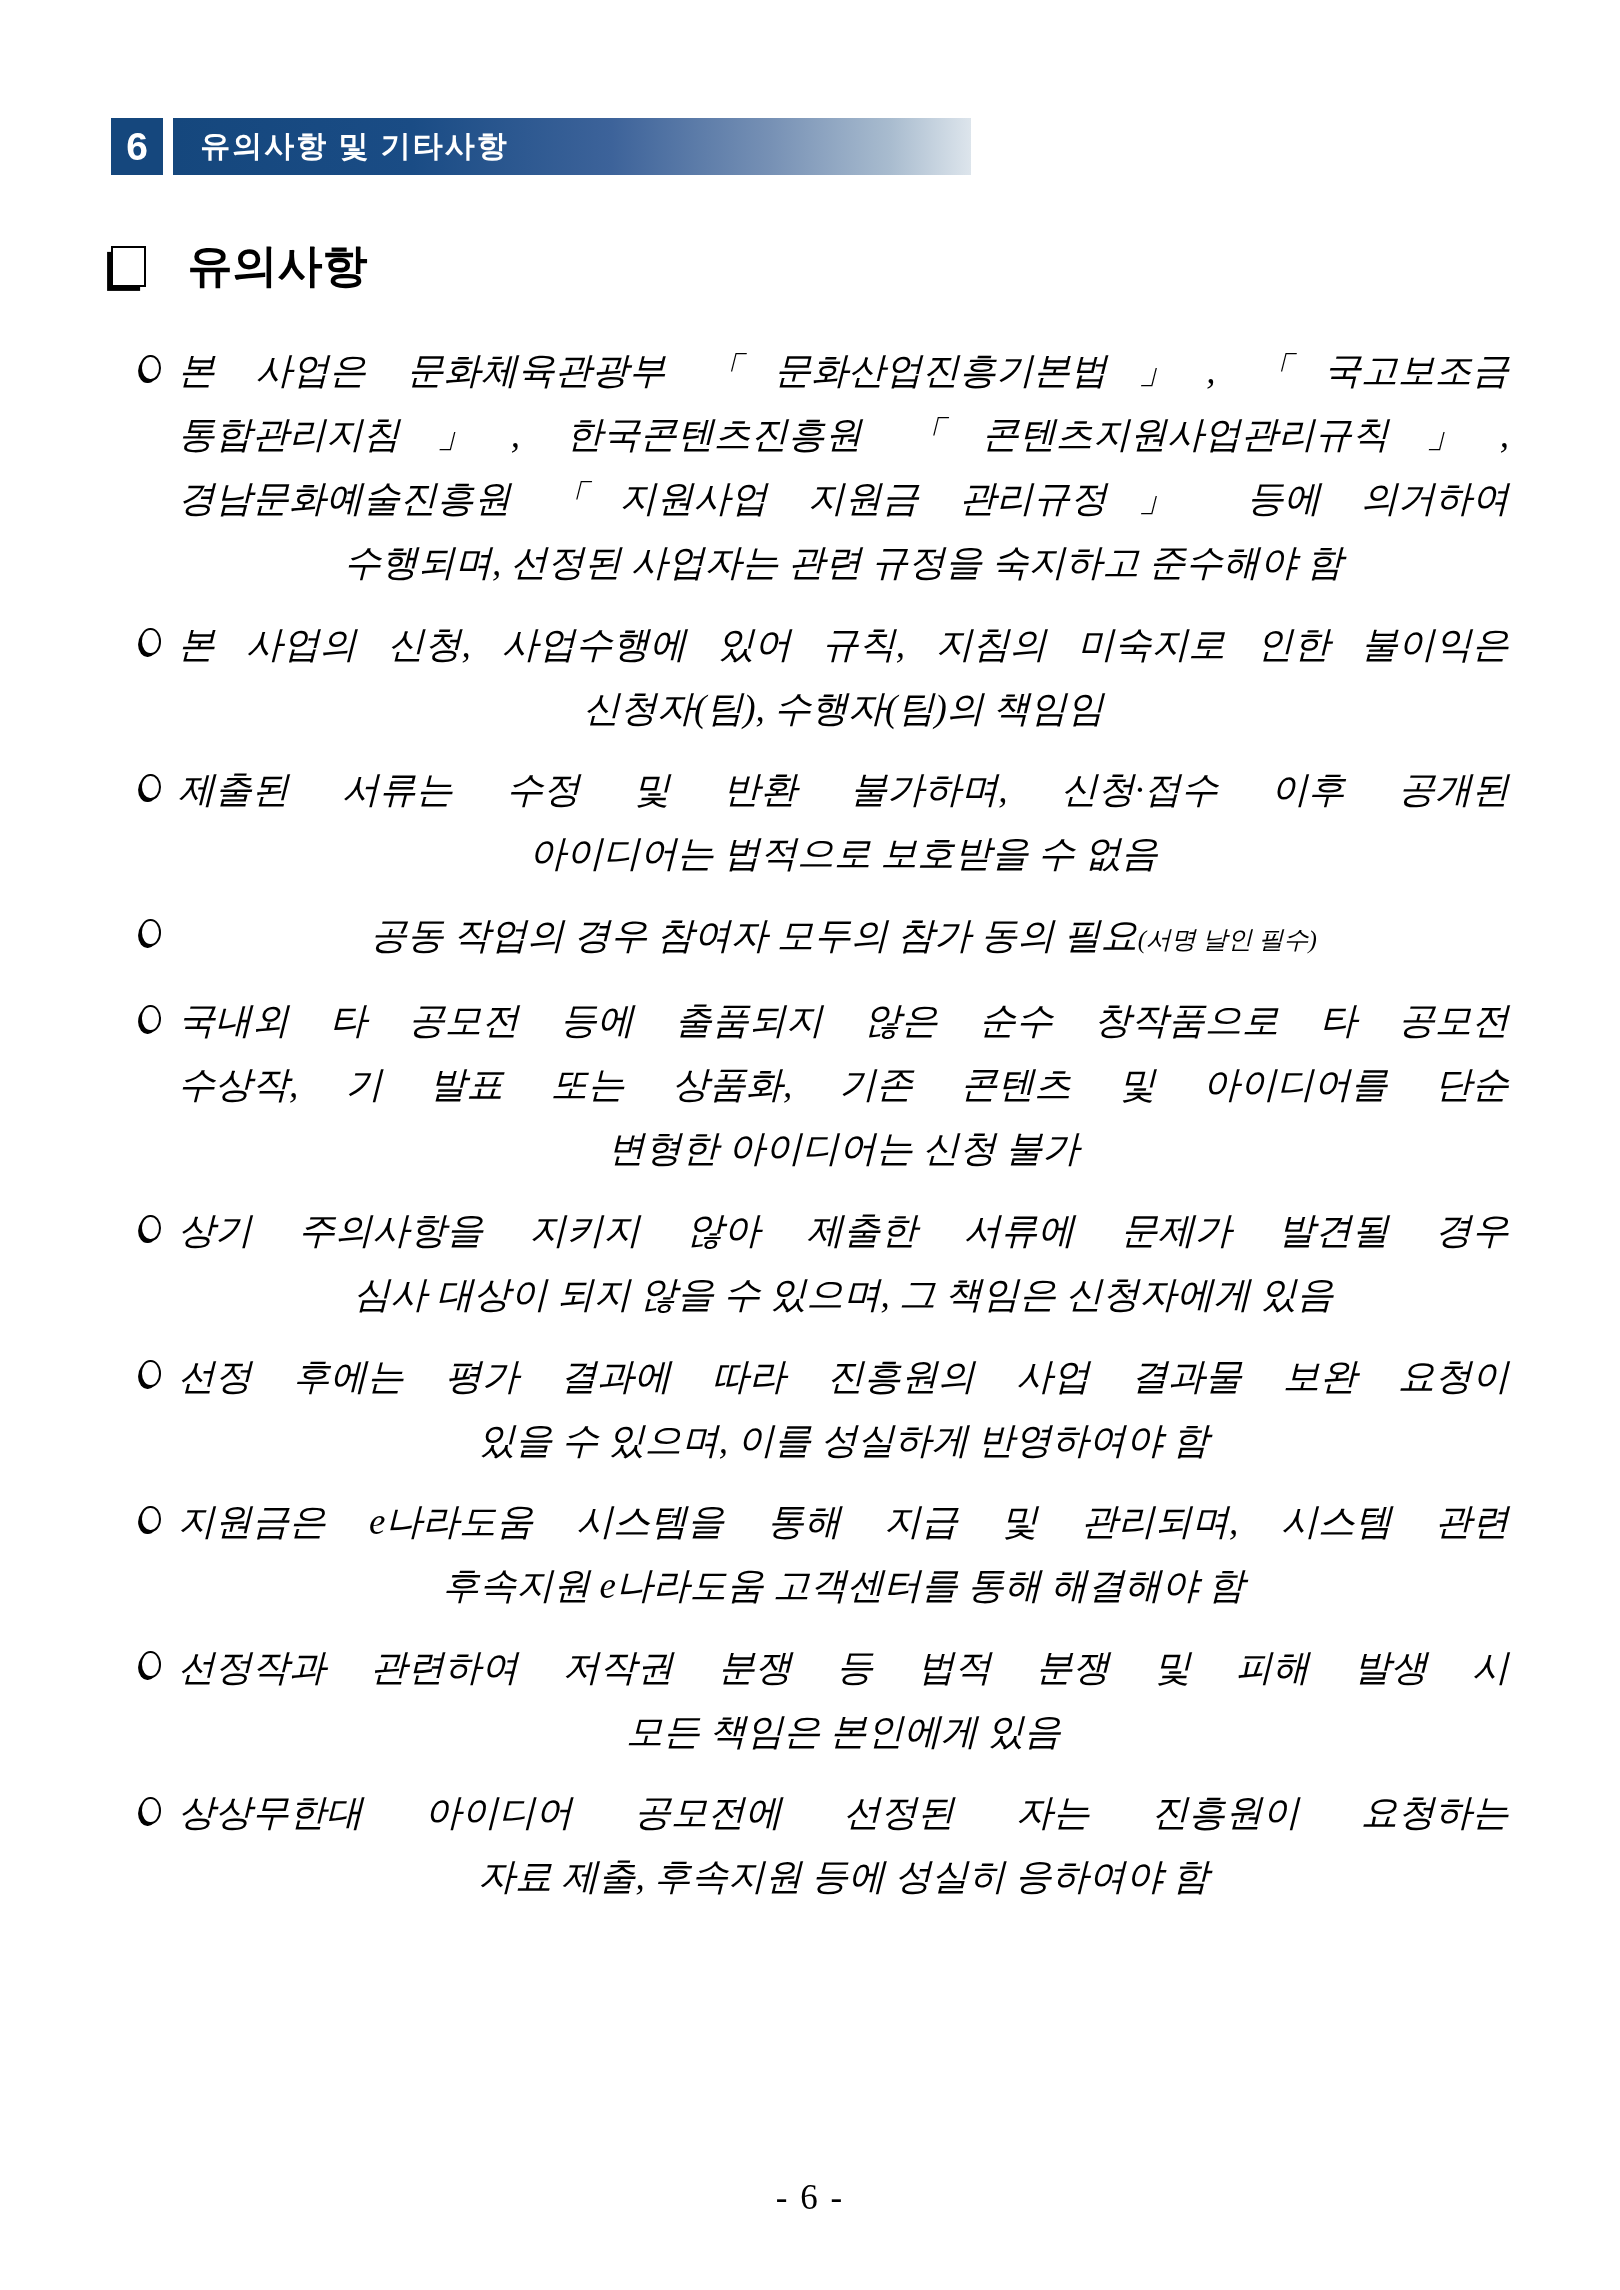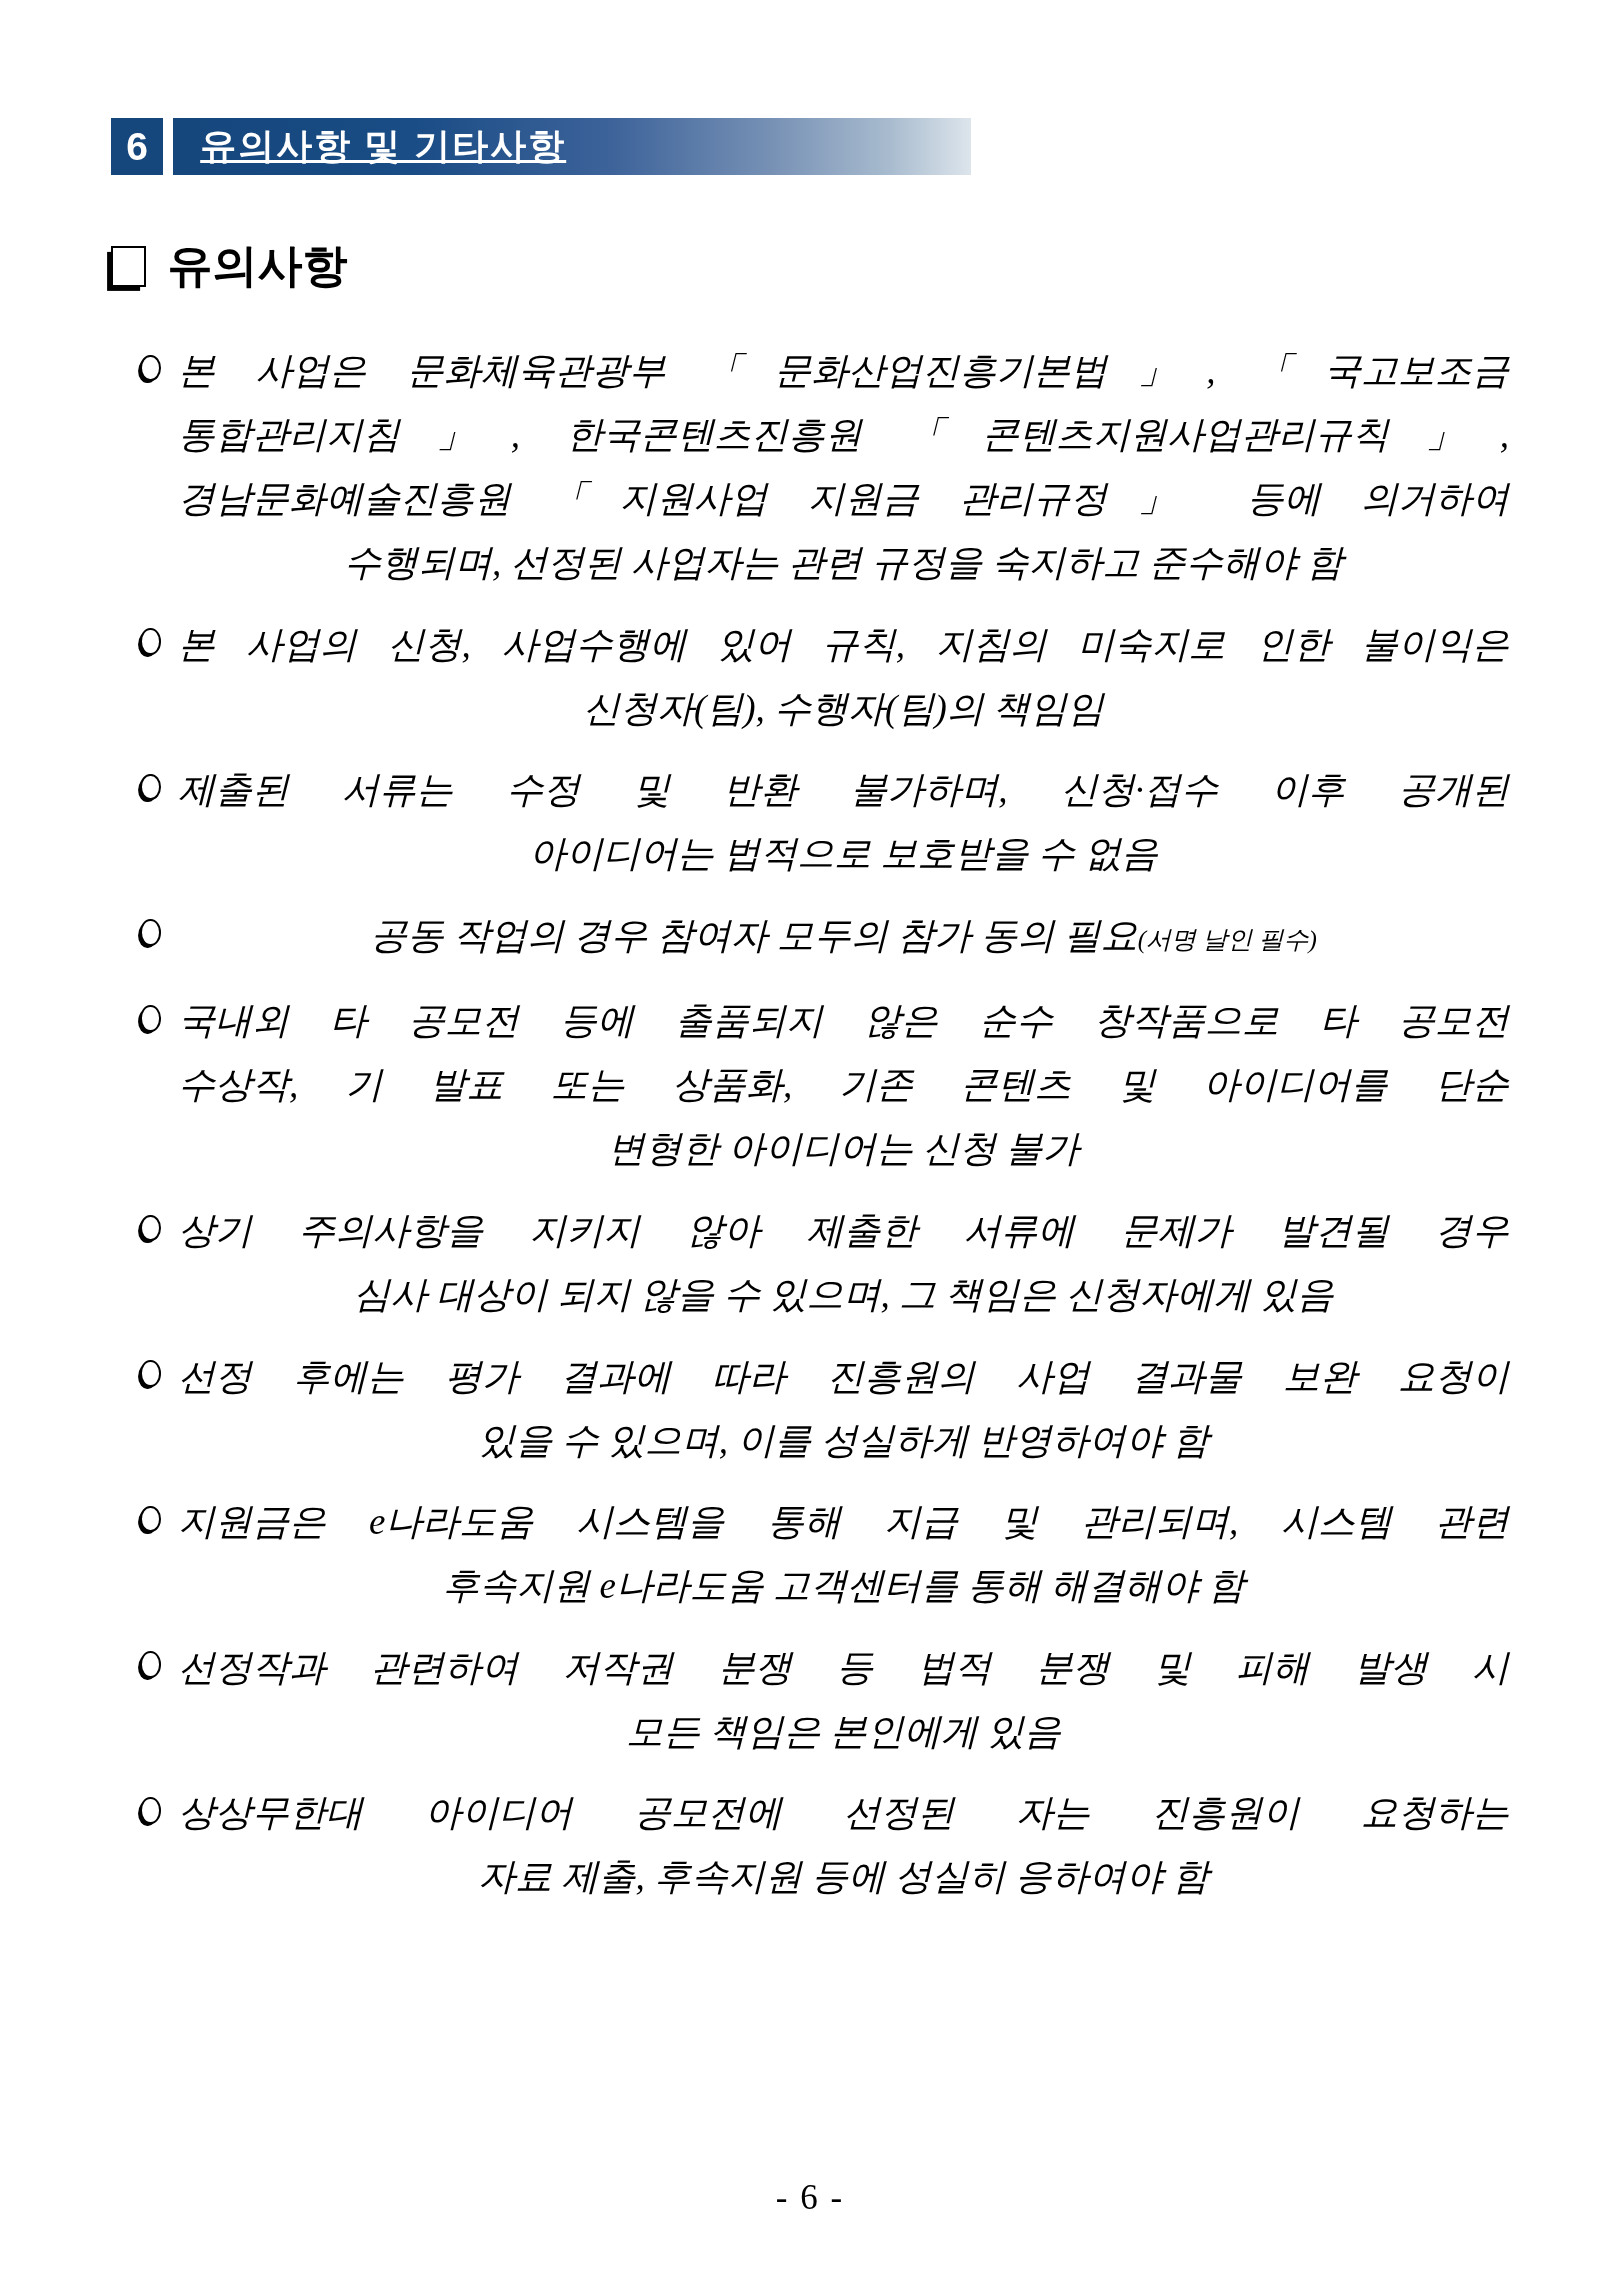--- a/index.html
+++ b/index.html
@@ -41,32 +41,32 @@
   }
   .header-gap { width: 9.8px; flex: 0 0 auto; }
   .title-bar {
     flex: 1;
     background: linear-gradient(90deg,
       #15477d 0%, #1a4c85 30%, #3d639a 55%,
       #7791b5 75%, #a9bccf 90%, #dde5ec 100%);
     color: #ffffff;
     font-family: "Liberation Sans", "DejaVu Sans", sans-serif;
     font-weight: bold;
-    font-size: 36px;
+    font-size: 30px;
     letter-spacing: 2px;
     display: flex;
     align-items: center;
     padding-left: 27.4px;
-    text-decoration: underline;
   }
   
   .section-heading {
     margin-top: 61px;
     display: flex;
     align-items: center;
+    gap: 20px;
   }
   .square-icon {
     width: 35px;
     height: 41px;
     border: 2.9px solid #000000;
     background: #ffffff;
     box-shadow: -4.9px 4.9px 0 -1px #000000;
     flex: 0 0 auto;
     margin-right: 21.6px;
   }

